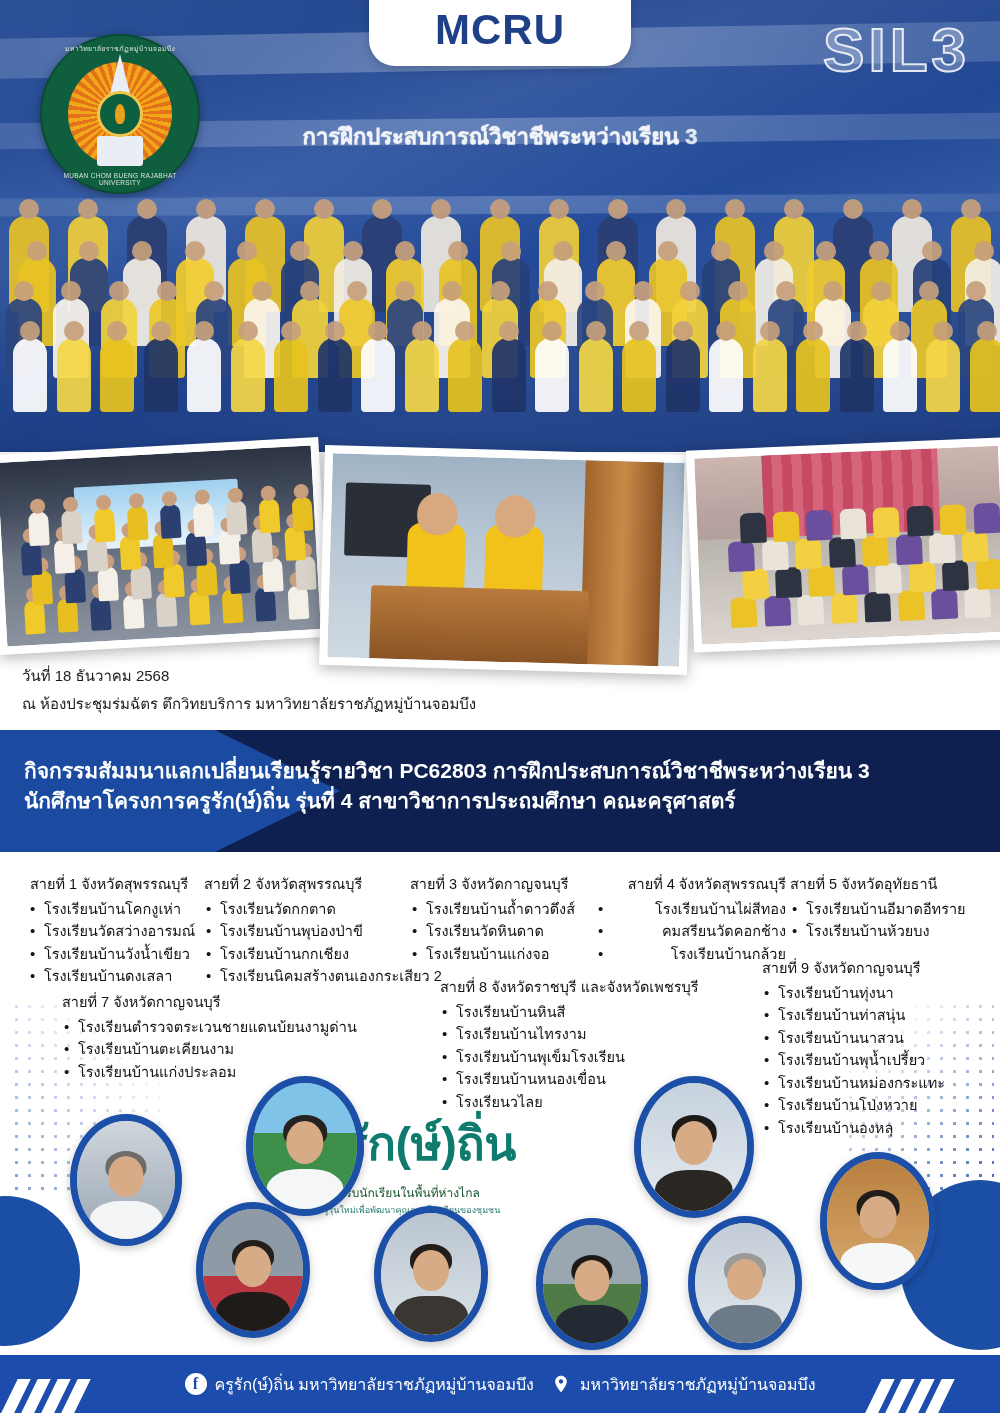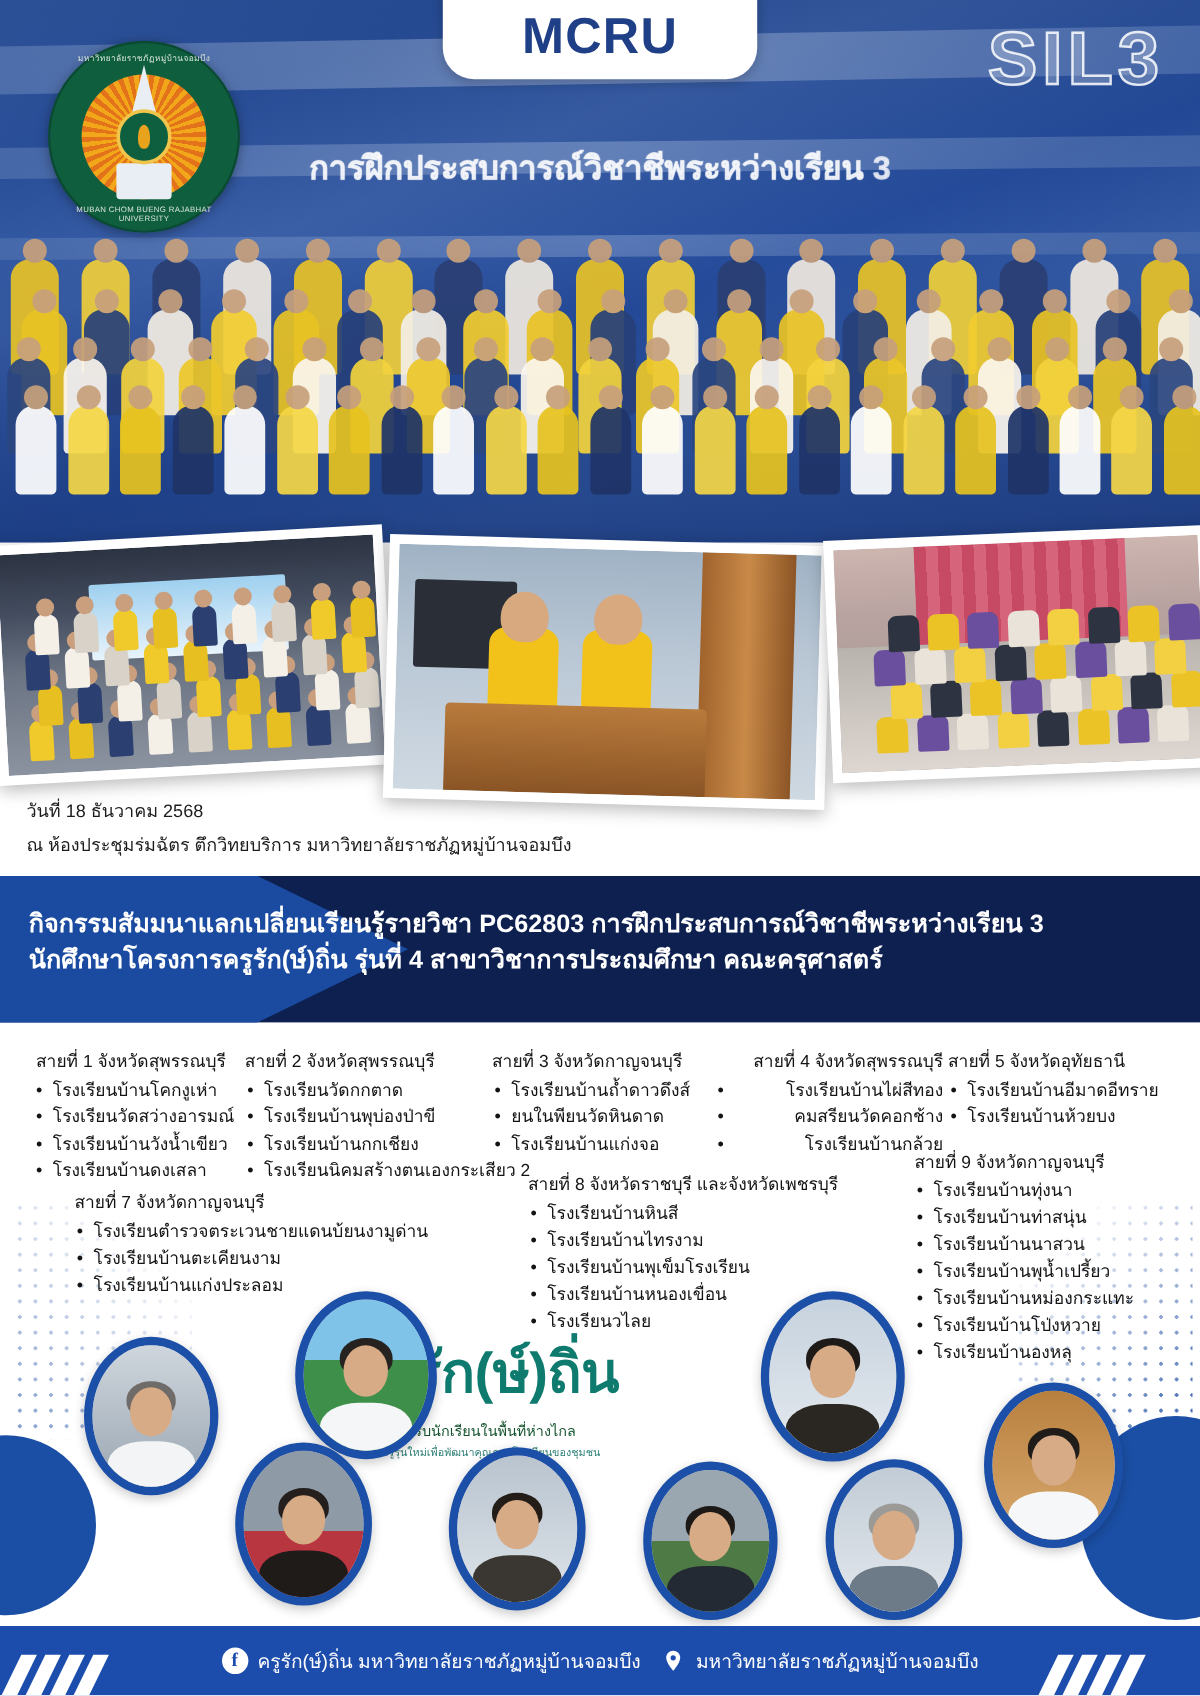--- a/index.html
+++ b/index.html
@@ -93,21 +93,21 @@
     text-shadow: 0 0 2px rgba(255,255,255,.25);
     font-family: "Liberation Sans", sans-serif;
   }
 
   .hero-title {
     position: absolute; left: 0; top: 122px; width: 1000px; text-align: center;
     color: rgba(255,255,255,.30); font-weight: 700; line-height: 1.34;
     text-shadow: 0 0 1px rgba(255,255,255,.8);
     -webkit-text-stroke: .6px rgba(255,255,255,.55);
   }
-  .hero-title div { font-size: 27px; }
+  .hero-title div { font-size: 22px; }
   .hero-title .l2 { padding-left: 26px; }
 
   
   .collage { position: absolute; left: 0; top: 418px; width: 1000px; height: 300px; }
   .photo {
     position: absolute; background: #fff; padding: 8px;
     box-shadow: 0 4px 14px rgba(0,0,0,.28);
   }
   .photo .inner { width: 100%; height: 100%; overflow: hidden; position: relative; }
   .p1 { left: -6px; top: 28px; width: 330px; height: 200px; transform: rotate(-3.2deg); }
@@ -492,21 +492,21 @@
         <li>โรงเรียนบ้านพุบ่องป่าขี</li>
         <li>โรงเรียนบ้านกกเชียง</li>
         <li>โรงเรียนนิคมสร้างตนเองกระเสียว 2</li>
       </ul>
     </div>
 
     <div class="grp g3">
       <div class="gh">สายที่ 3 จังหวัดกาญจนบุรี</div>
       <ul>
         <li>โรงเรียนบ้านถ้ำดาวดึงส์</li>
-        <li>ยนในพียนวัดหินดาด</li>
+        <li>โรงเรียนวัดหินดาด</li>
         <li>โรงเรียนบ้านแก่งจอ</li>
       </ul>
     </div>
 
     <div class="grp g4">
       <div class="gh">สายที่ 4 จังหวัดสุพรรณบุรี</div>
       <ul>
         <li>โรงเรียนบ้านไผ่สีทอง</li>
         <li>คมสรียนวัดคอกช้าง</li>
         <li>โรงเรียนบ้านกล้วย</li>

